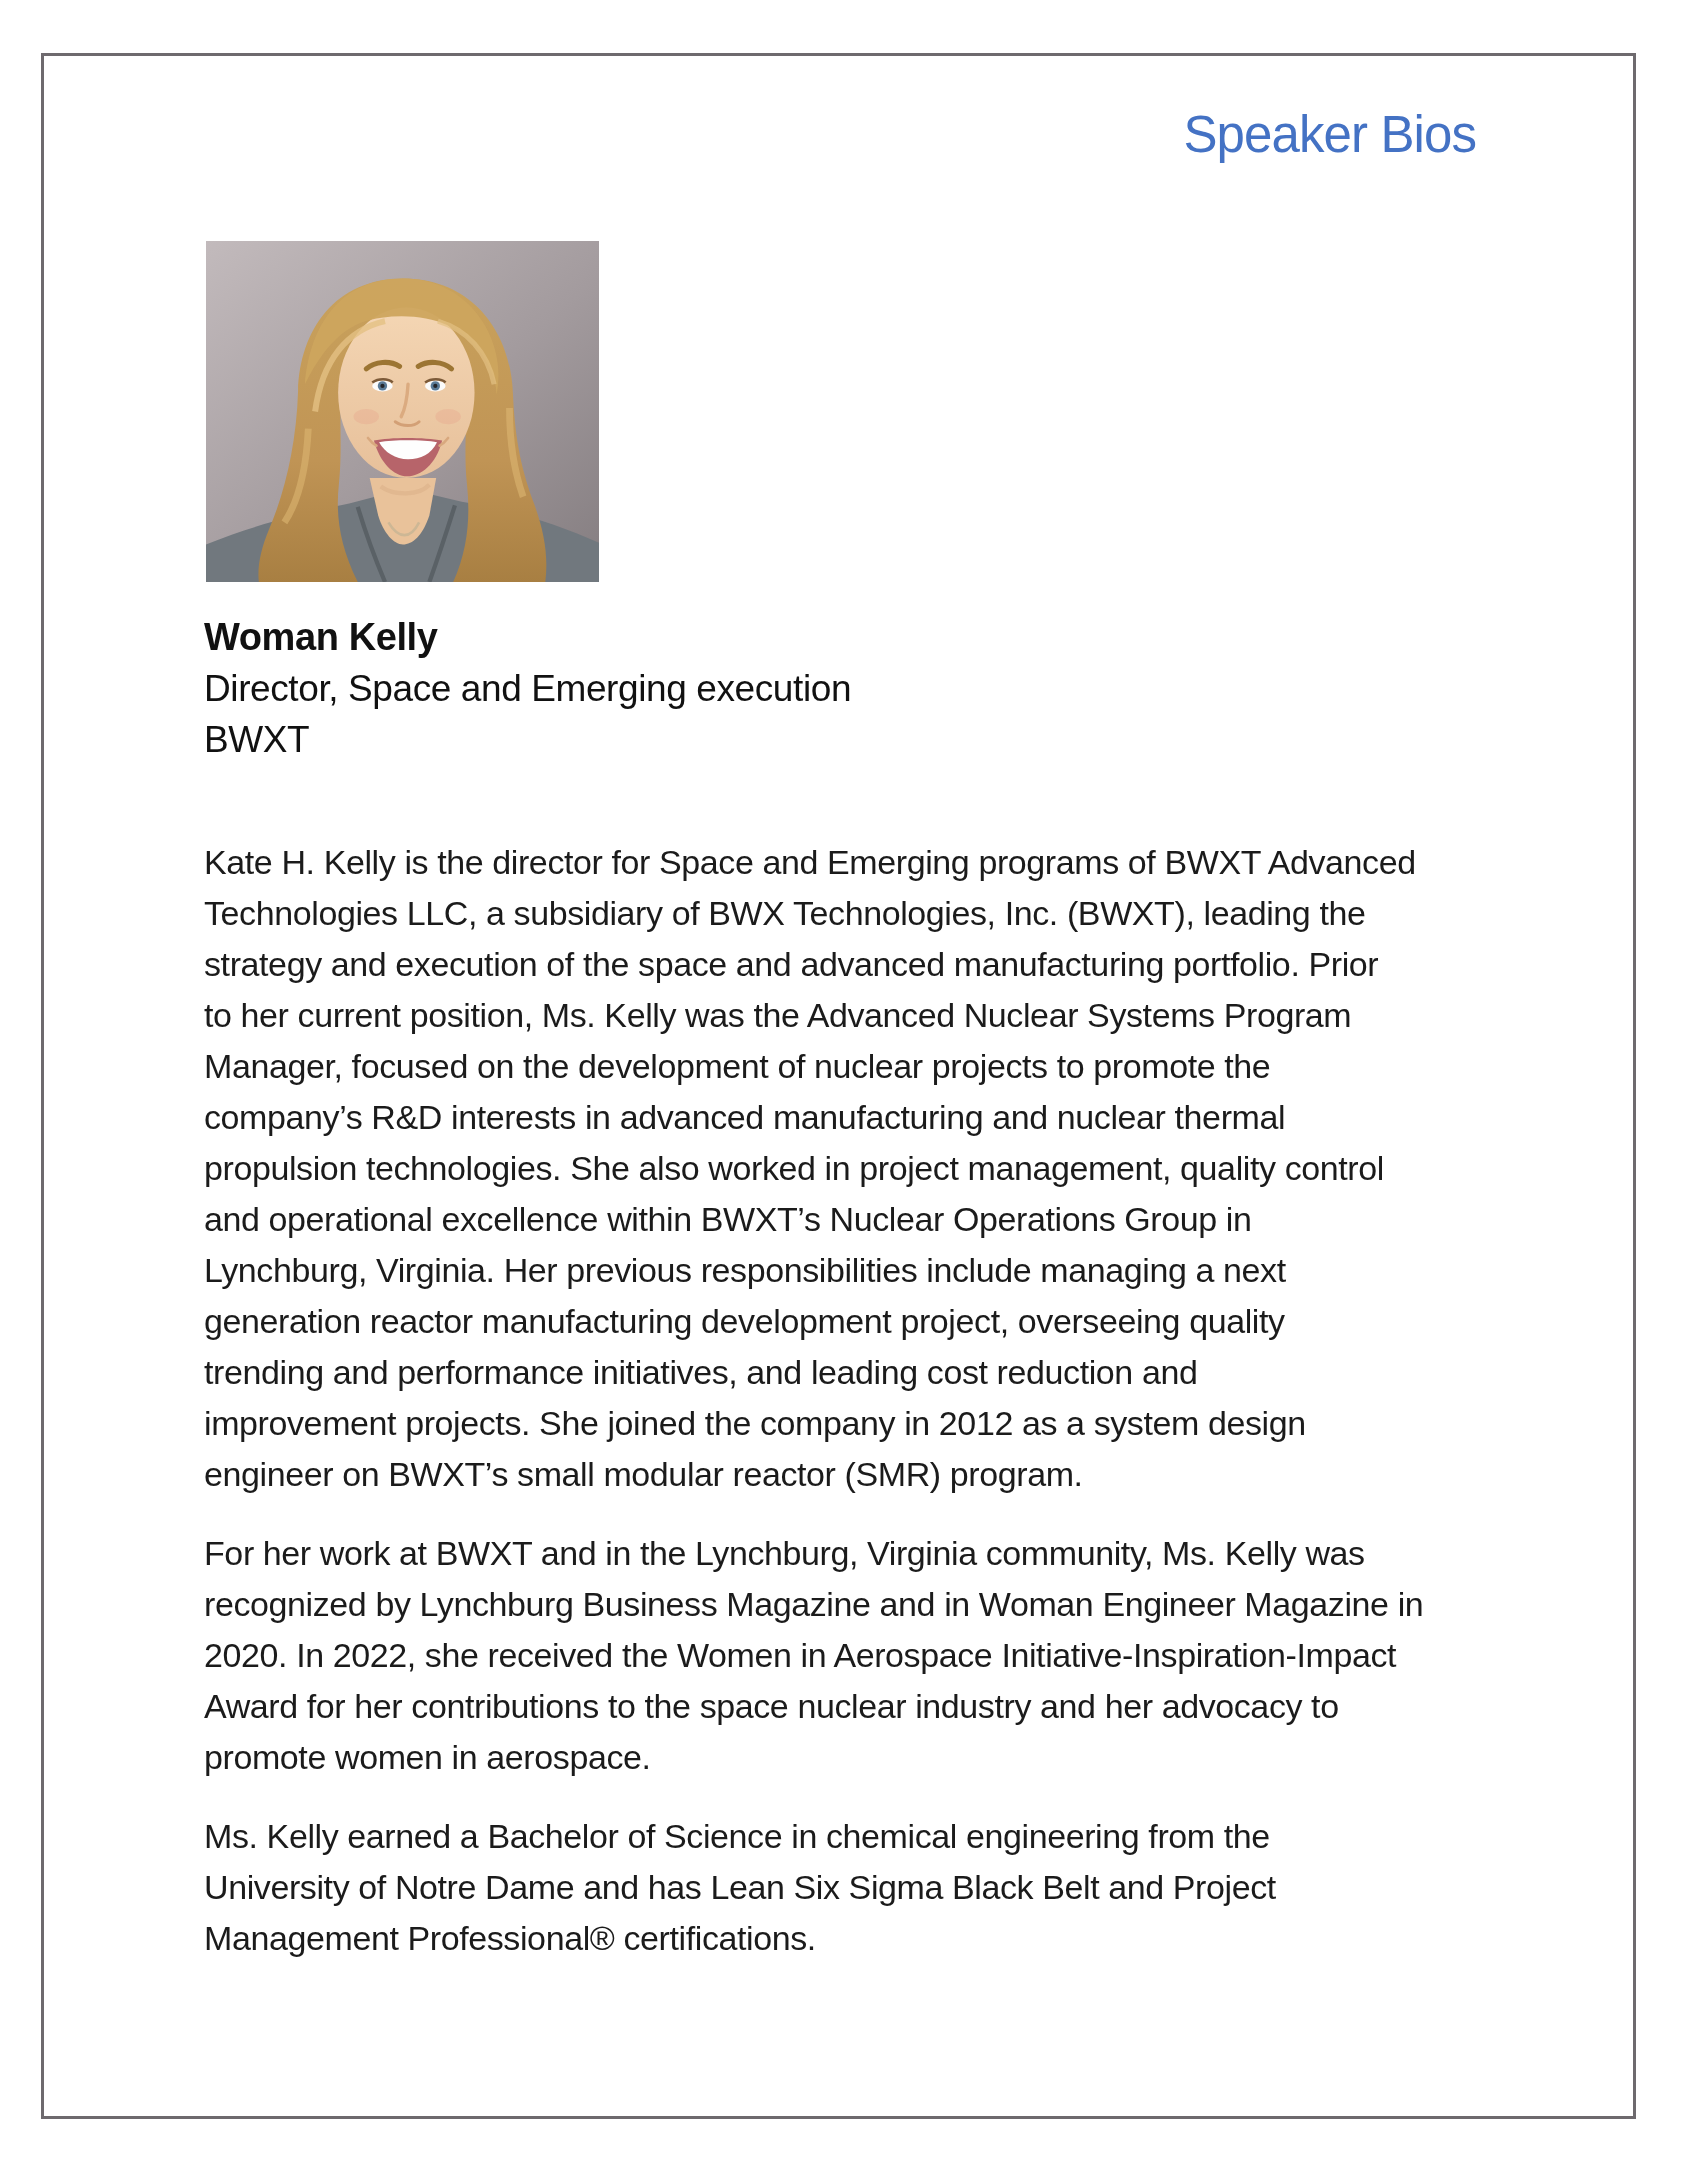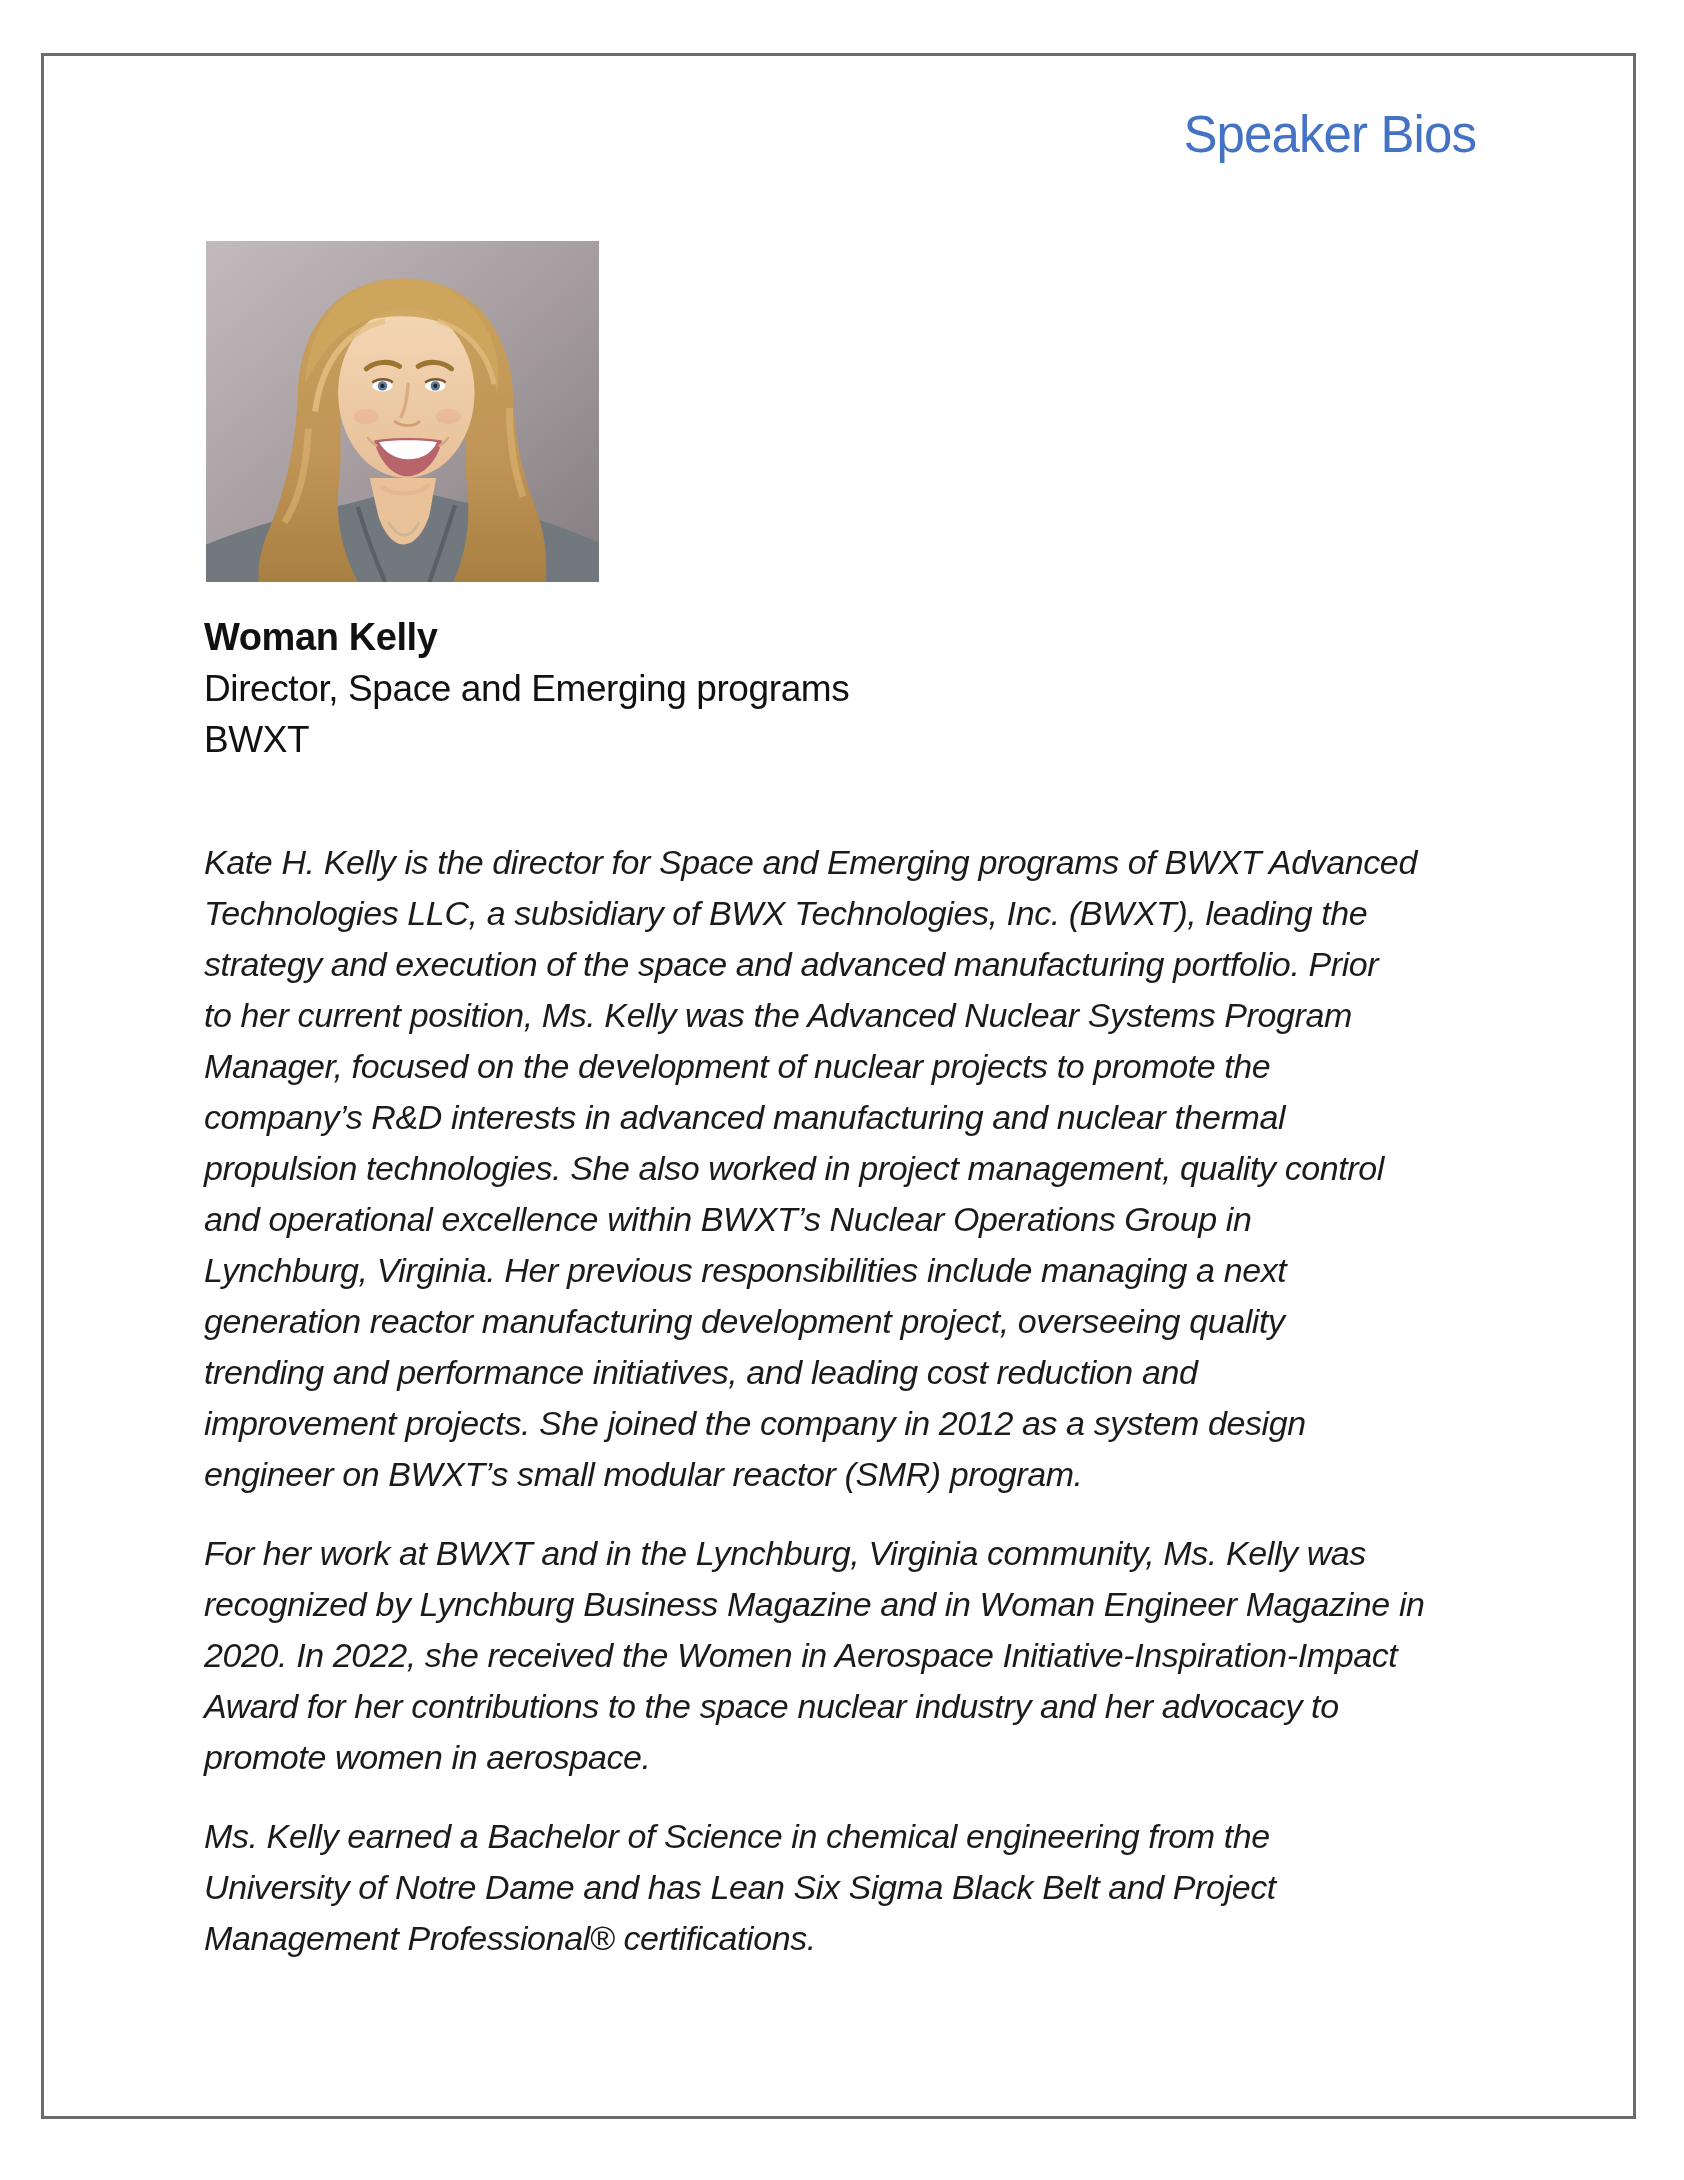--- a/index.html
+++ b/index.html
@@ -52,21 +52,20 @@
   .header .name { font-weight: 700; font-size: 38px; }
   .bio {
     position: absolute;
     left: 204px;
     top: 837px;
     width: 1295px;
     color: #1B1B1B;
     font-size: 34px;
     line-height: 51px;
     letter-spacing: -0.4px;
-    font-style: italic;
   }
   .bio p {
     margin: 0 0 28px 0;
     white-space: pre-line;
   }
 </style>
 </head>
 <body>
 
 <div class="canvas">
@@ -135,21 +134,21 @@
       <g>
         <path d="M231 44 C160 44 122 96 116 168 C144 112 172 94 206 90 C252 84 300 94 326 136 C336 152 340 166 341 180 C354 118 310 44 231 44 Z" fill="#cda55e" opacity="0.95"></path>
         <path d="M128 200 C136 140 166 104 210 94" stroke="#e3c183" stroke-width="7" fill="none" opacity="0.8"></path>
         <path d="M338 168 C330 130 306 104 272 94" stroke="#e3c183" stroke-width="6" fill="none" opacity="0.7"></path>
       </g>
     </svg>
   </div>
 
   <div class="header">
     <div class="name">Woman Kelly</div>
-    <div class="role">Director, Space and Emerging programs</div>
+    <div class="role">Director, Space and Emerging execution</div>
     <div class="company">BWXT</div>
   </div>
 
   <div class="bio">
     <p>Kate H. Kelly is the director for Space and Emerging programs of BWXT Advanced
 Technologies LLC, a subsidiary of BWX Technologies, Inc. (BWXT), leading the
 strategy and execution of the space and advanced manufacturing portfolio. Prior
 to her current position, Ms. Kelly was the Advanced Nuclear Systems Program
 Manager, focused on the development of nuclear projects to promote the
 company’s R&amp;D interests in advanced manufacturing and nuclear thermal

